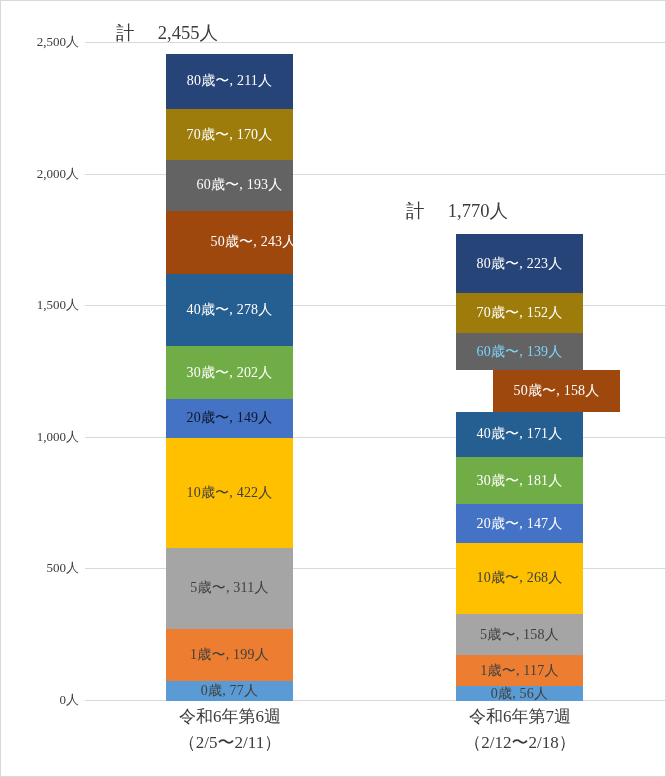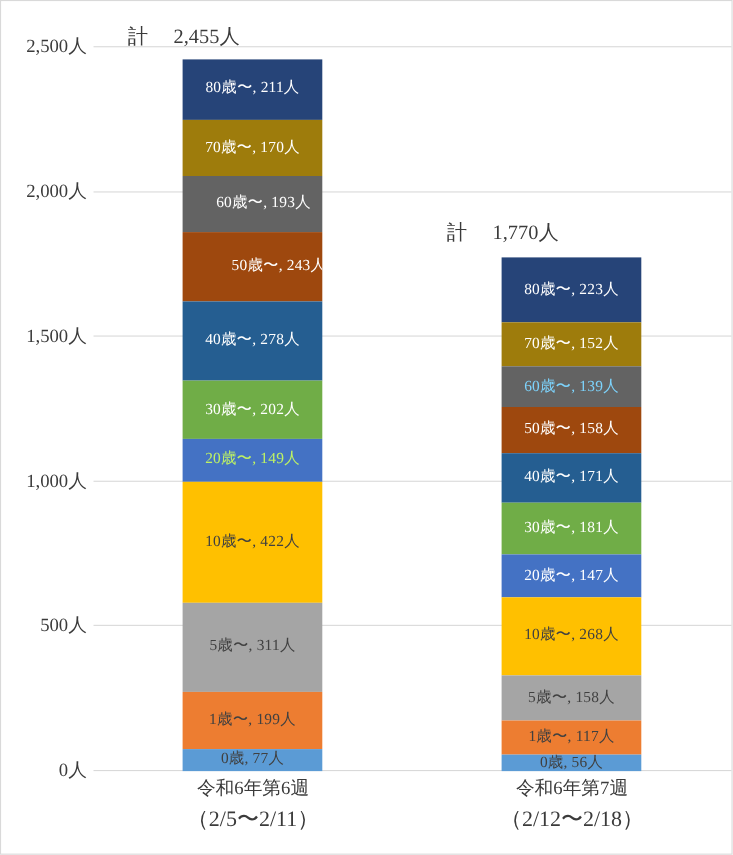--- a/index.html
+++ b/index.html
@@ -52,21 +52,21 @@
     position: absolute;
     left: 0;
     top: 8px;
     width: 80px;
     height: 692px;
   }
   .y-labels span {
     position: absolute;
     right: 2px;
     transform: translateY(-50%);
-    font-size: 17px;
+    font-size: 13px;
     color: #3b3b3b;
     white-space: nowrap;
     letter-spacing: 0px;
   }
 
   
   .bar-group {
     position: absolute;
     bottom: 0;
   }
@@ -116,21 +116,21 @@
     position: absolute;
     top: 0;
     text-align: center;
     font-size: 17px;
     color: #3b3b3b;
     line-height: 1.55;
     white-space: nowrap;
   }
   .cat .line2 {
     display: block;
-    font-size: 20px;
+    font-size: 17px;
   }
 </style>
 </head>
 <body>
 
 <div id="chart-root">
 
   <div class="y-labels">
     <span style="top:33px;">2,500人</span>
     <span style="top:164.6px;">2,000人</span>
@@ -169,21 +169,21 @@
         <div class="seg" style="height:64.1px;background:#9E480E;">
           <span class="seg-label" style="color:#ffffff;margin-left:48px;">50歳〜, 243人</span>
         </div>
         <div class="seg" style="height:73.3px;background:#255E91;">
           <span class="seg-label" style="color:#ffffff;">40歳〜, 278人</span>
         </div>
         <div class="seg" style="height:53.2px;background:#70AD47;">
           <span class="seg-label" style="color:#ffffff;">30歳〜, 202人</span>
         </div>
         <div class="seg" style="height:39.3px;background:#4472C4;">
-          <span class="seg-label" style="color:#bef264;">20歳〜, 149人</span>
+          <span class="seg-label" style="color:#0f172a;">20歳〜, 149人</span>
         </div>
         <div class="seg" style="height:111.2px;background:#FFC000;">
           <span class="seg-label" style="color:#404040;">10歳〜, 422人</span>
         </div>
         <div class="seg" style="height:82px;background:#A5A5A5;">
           <span class="seg-label" style="color:#404040;">5歳〜, 311人</span>
         </div>
         <div class="seg" style="height:52.5px;background:#ED7D31;">
           <span class="seg-label" style="color:#404040;">1歳〜, 199人</span>
         </div>
@@ -203,21 +203,21 @@
       <div class="bar" style="height:466.6px;">
         <div class="seg" style="height:58.8px;background:#264478;justify-content:center;">
           <span class="seg-label" style="color:#ffffff;">80歳〜, 223人</span>
         </div>
         <div class="seg" style="height:40.1px;background:#9E7C0C;">
           <span class="seg-label" style="color:#ffffff;">70歳〜, 152人</span>
         </div>
         <div class="seg" style="height:36.6px;background:#636363;">
           <span class="seg-label" style="color:#7dd3fc;">60歳〜, 139人</span>
         </div>
-        <div class="seg" style="height:41.7px;background:#9E480E;">
+        <div class="seg" style="height:41.7px;background:#9E480E;margin-left:37px;">
           <span class="seg-label" style="color:#ffffff;">50歳〜, 158人</span>
         </div>
         <div class="seg" style="height:45.1px;background:#255E91;">
           <span class="seg-label" style="color:#ffffff;">40歳〜, 171人</span>
         </div>
         <div class="seg" style="height:47.7px;background:#70AD47;">
           <span class="seg-label" style="color:#ffffff;">30歳〜, 181人</span>
         </div>
         <div class="seg" style="height:38.8px;background:#4472C4;">
           <span class="seg-label" style="color:#ffffff;">20歳〜, 147人</span>

